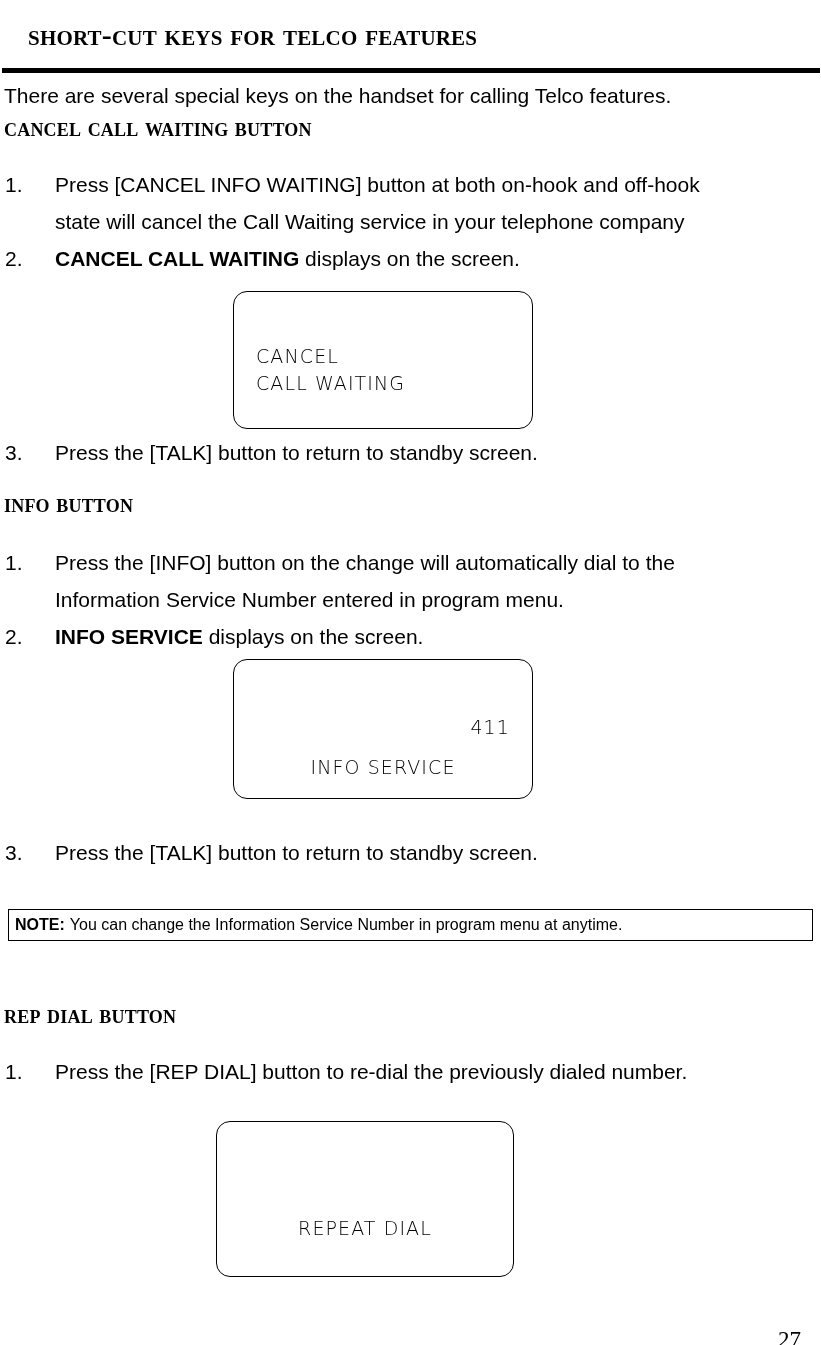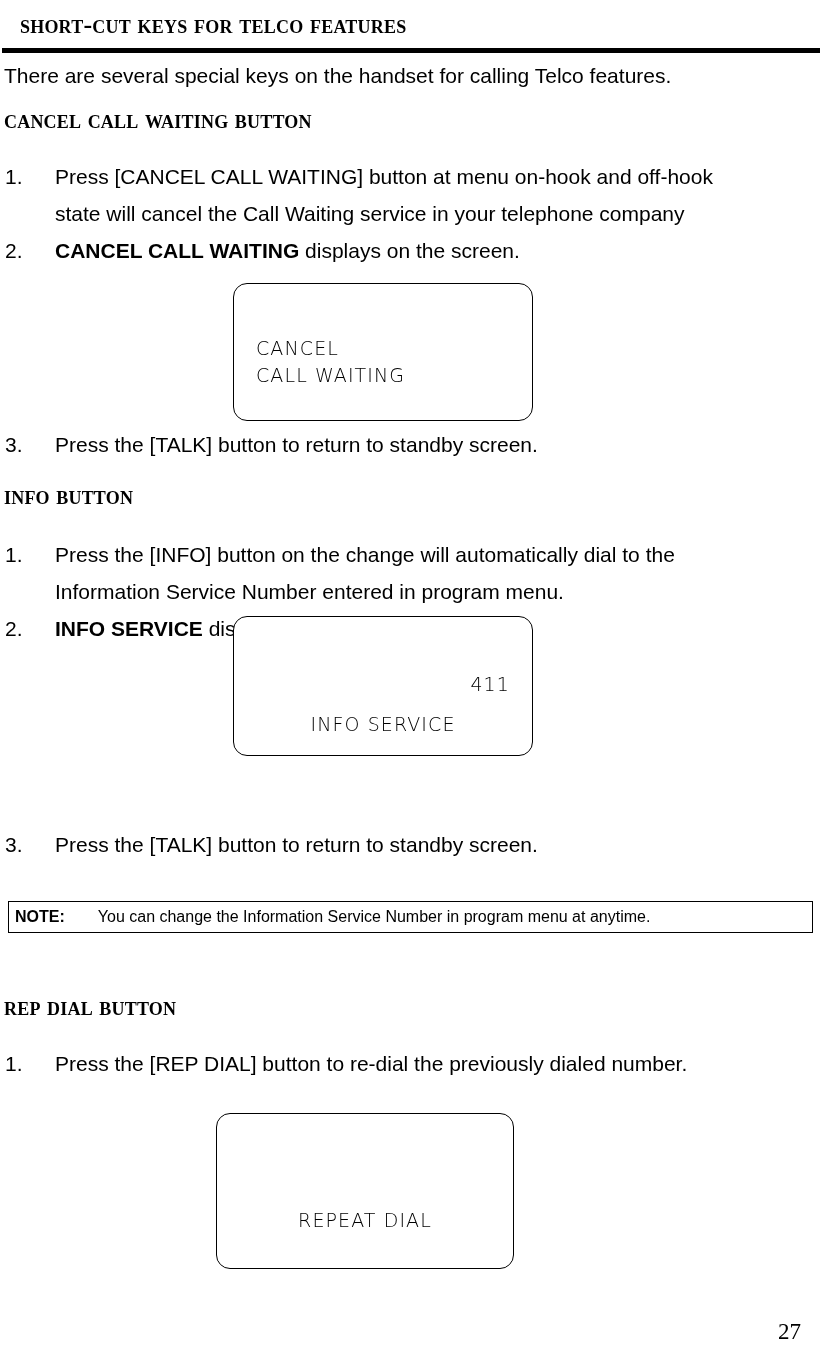--- a/index.html
+++ b/index.html
@@ -21,26 +21,26 @@
     width: 821px;
     height: 1345px;
     padding: 0;
     box-sizing: border-box;
   }
 
   
   .doc-title {
     font-family: "Liberation Serif", serif;
     font-weight: bold;
-    font-size: 26px;
+    font-size: 30px;
     line-height: 1.0;
     letter-spacing: 0.2px;
     font-variant: small-caps;
     text-transform: lowercase;
-    margin: 8px;
+    margin: 16px;
     padding: 4px 0 2px 12px;
     white-space: nowrap;
   }
   .title-rule {
     width: 818px;
     height: 5px;
     background: #000000;
     margin: 1px 0 0 2px;
   }
 
@@ -108,21 +108,21 @@
     line-height: 1;
     white-space: nowrap;
   }
 
   
   #lcd-cancel { position: absolute; left: 233px; top: 275px; width: 300px; height: 138px; }
   #lcd-cancel .l1 { left: 22px; top: 55px; }
   #lcd-cancel .l2 { left: 22px; top: 82px; }
 
   
-  #lcd-info { position: absolute; left: 233px; top: 608px; width: 300px; height: 140px; }
+  #lcd-info { position: absolute; left: 233px; top: 643px; width: 300px; height: 140px; }
   #lcd-info .l1 { right: 22px; top: 58px; }
   #lcd-info .l2 { left: 0; right: 0; top: 98px; text-align: center; }
 
   
   #lcd-repeat { position: absolute; left: 216px; top: 1105px; width: 298px; height: 156px; }
   #lcd-repeat .l1 { left: 0; right: 0; top: 97px; text-align: center; }
 
   
   .note-box {
     position: absolute;
@@ -131,21 +131,20 @@
     width: 805px;
     height: 32px;
     border: 1.5px solid #000000;
     box-sizing: border-box;
     display: flex;
     align-items: center;
     padding-left: 6px;
     font-size: 16px;
     font-stretch: semi-condensed;
     white-space: nowrap;
-    gap: 28px;
   }
   .note-box .note-label { font-weight: bold; padding-right: 5px; }
 
   
   .page-number {
     position: absolute;
     right: 20px;
     bottom: 8px;
     font-family: "Liberation Serif", serif;
     font-size: 23px;
@@ -165,21 +164,21 @@
   <p class="intro">There are several special keys on the handset for calling Telco features.</p>
 
   <div class="blk" style="top:98px;">
     <h2 class="sub-head">Cancel Call Waiting Button</h2>
   </div>
 
   <div class="blk" style="top:150px;">
     <ol class="steps">
       <li>
         <span class="num">1.</span>
-        <span class="txt">Press [CANCEL CALL WAITING] button at menu on-hook and off-hook</span>
+        <span class="txt">Press [CANCEL INFO WAITING] button at both on-hook and off-hook</span>
         <span class="txt">state will cancel the Call Waiting service in your telephone company</span>
       </li>
       <li>
         <span class="num">2.</span>
         <span class="txt"><b>CANCEL CALL WAITING</b><span> displays on the screen.</span></span>
       </li>
     </ol>
   </div>
 
   <div class="lcd" id="lcd-cancel">

